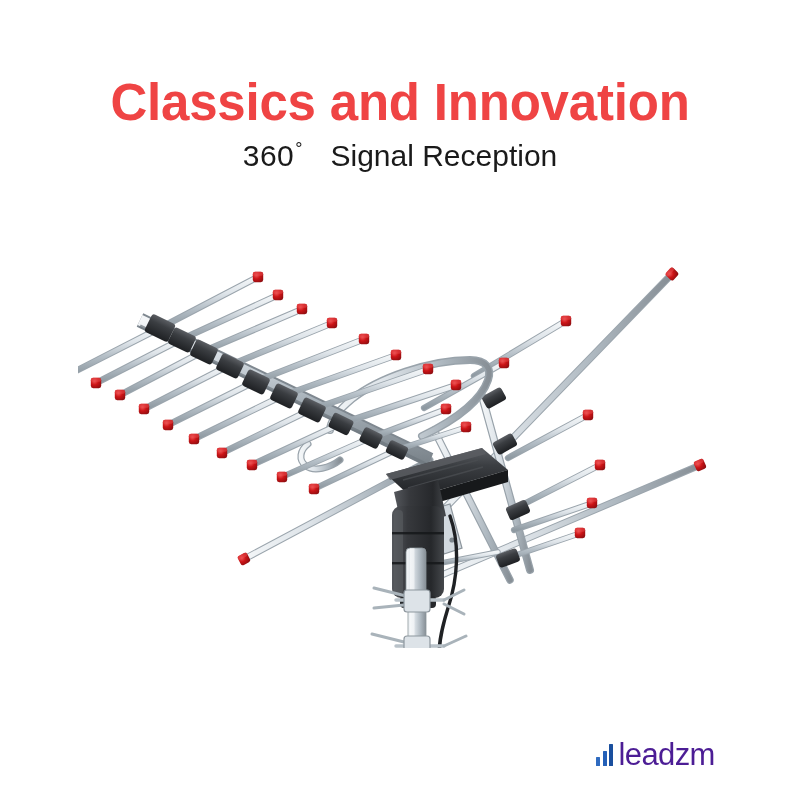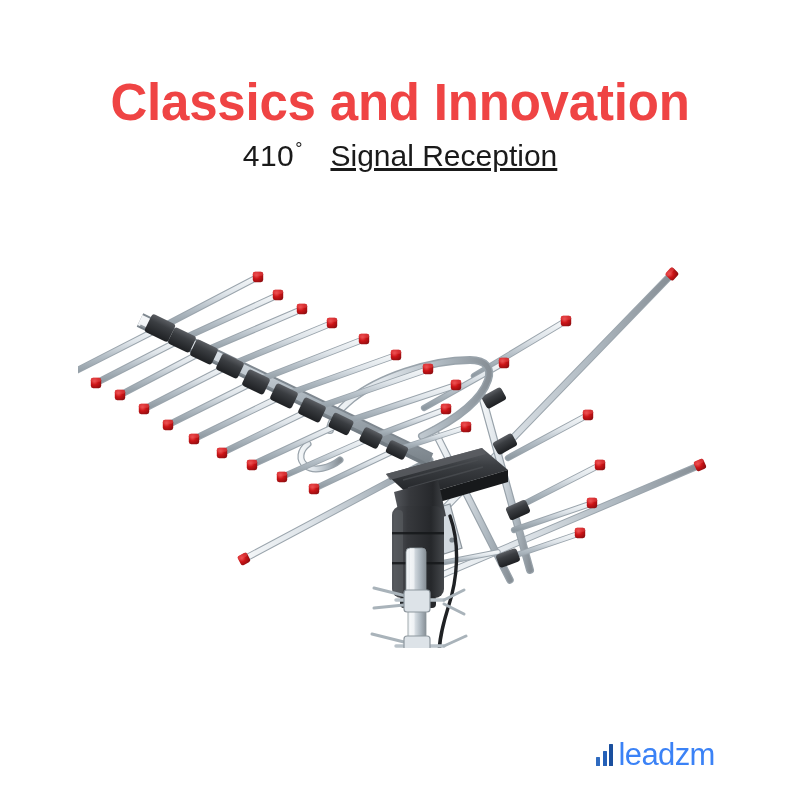--- a/index.html
+++ b/index.html
@@ -50,21 +50,21 @@
     letter-spacing: 0px;
     line-height: 1.1;
     white-space: nowrap;
   }
   .deg-num { letter-spacing: 0.5px; }
   .deg-sym {
     font-size: 18px;
     vertical-align: 11px;
     margin-left: 1px;
   }
-  .sub-text { margin-left: 28px; text-decoration: underline; }
+  .sub-text { margin-left: 28px; }
 
   
   #product {
     position: absolute;
     left: 78px;
     top: 248px;
     width: 650px;
     height: 400px;
   }
   #product svg { display: block; width: 650px; height: 400px; }
@@ -92,34 +92,34 @@
     background: #1f5bb5;
     border-radius: 0.5px;
   }
   .logo-bars i.b1 { height: 9px;  background:#2f6bc0; }
   .logo-bars i.b2 { height: 15px; background:#2460b8; }
   .logo-bars i.b3 { height: 22px; background:#1a4f9e; }
   .logo-word {
     font-family: "Liberation Sans", sans-serif;
     font-size: 31px;
     font-weight: normal;
-    color: #3b82f6;
+    color: #4c1d95;
     letter-spacing: -0.6px;
     line-height: 0.88;
   }
 </style>
 </head>
 <body>
 
 <div id="page">
 
   <div class="heading-block">
     <div class="title">Classics and Innovation</div>
     <div class="subtitle-row">
-      <span class="deg-num">410</span><span class="deg-sym">°</span><span class="sub-text">Signal Reception</span>
+      <span class="deg-num">360</span><span class="deg-sym">°</span><span class="sub-text">Signal Reception</span>
     </div>
   </div>
 
   <div id="product">
     <svg viewBox="0 0 650 400" xmlns="http://www.w3.org/2000/svg">
       <defs>
         <linearGradient id="gMetal" x1="0" y1="0" x2="0" y2="1">
           <stop offset="0" stop-color="#f2f5f7"></stop>
           <stop offset="0.30" stop-color="#dfe5ea"></stop>
           <stop offset="0.62" stop-color="#b4bec6"></stop>

